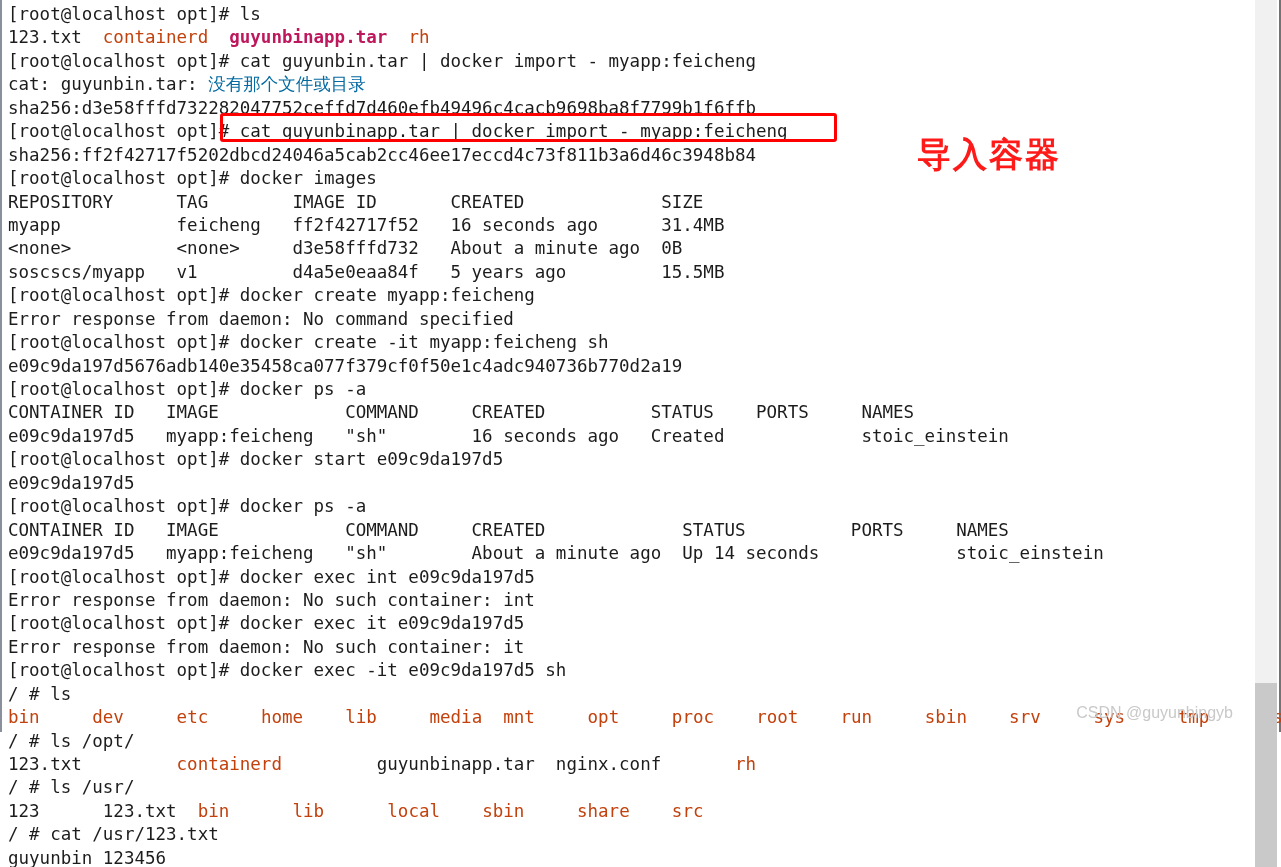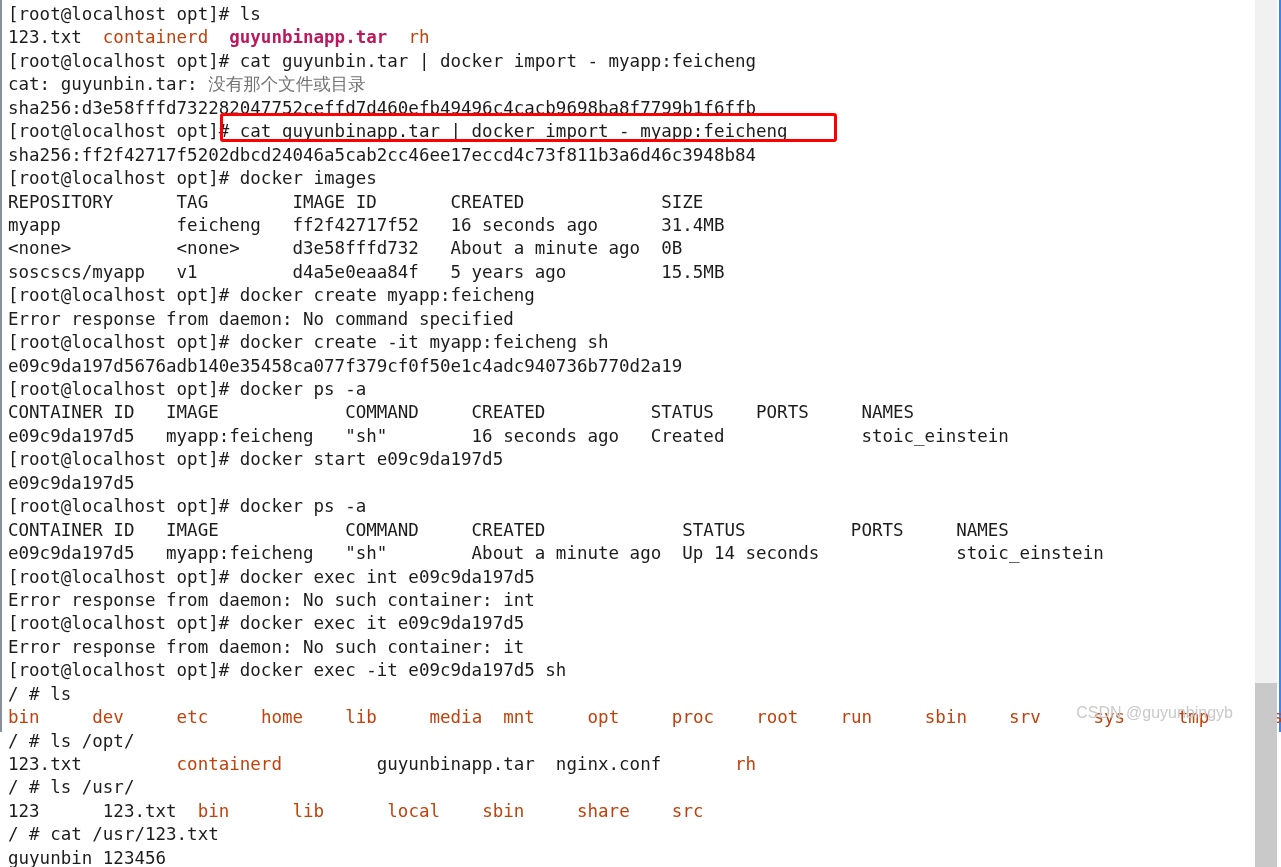--- a/index.html
+++ b/index.html
@@ -14,21 +14,21 @@
     font-family: "DejaVu Sans Mono", "Liberation Mono", monospace;
   }
 
   #terminal {
     position: relative;
     width: 1281px;
     height: 732px;
     background: #ffffff;
     box-sizing: border-box;
     border-left: 2px solid #8a8f9c;
-    border-right: 2px solid #3b82f6;
+    border-right: 2px solid #737373;
   }
 
   
   #scrollbar-track {
     position: absolute;
     top: 0;
     right: 2px;
     width: 22px;
     height: 867px;
     background: #f1f1f1;
@@ -56,21 +56,21 @@
     white-space: pre;
     letter-spacing: 0px;
   }
   .line {
     white-space: pre;
     height: 23.45px;
   }
   .dir   { color: #c2410c; font-weight: normal; }
   .arc   { color: #be185d; font-weight: bold; }
   .plain { color: #1c1c1c; }
-  .cn    { color: #737373; }
+  .cn    { color: #0369a1; }
 
   
   #highlight-box {
     position: absolute;
     left: 218px;
     top: 113px;
     width: 617px;
     height: 29px;
     border: 3px solid #ff0000;
     border-radius: 3px;
@@ -104,19 +104,20 @@
 </style>
 </head>
 <body>
 
 <div id="terminal">
 
   <div id="console"><div class="line"><span class="plain">[root@localhost opt]# ls</span></div><div class="line"><span class="plain">123.txt  </span><span class="dir">containerd</span><span class="plain">  </span><span class="arc">guyunbinapp.tar</span><span class="plain">  </span><span class="dir">rh</span></div><div class="line"><span class="plain">[root@localhost opt]# cat guyunbin.tar | docker import - myapp:feicheng</span></div><div class="line"><span class="plain">cat: guyunbin.tar: </span><span class="cn">没有那个文件或目录</span></div><div class="line"><span class="plain">sha256:d3e58fffd732282047752ceffd7d460efb49496c4cacb9698ba8f7799b1f6ffb</span></div><div class="line"><span class="plain">[root@localhost opt]# cat guyunbinapp.tar | docker import - myapp:feicheng</span></div><div class="line"><span class="plain">sha256:ff2f42717f5202dbcd24046a5cab2cc46ee17eccd4c73f811b3a6d46c3948b84</span></div><div class="line"><span class="plain">[root@localhost opt]# docker images</span></div><div class="line"><span class="plain">REPOSITORY      TAG        IMAGE ID       CREATED             SIZE</span></div><div class="line"><span class="plain">myapp           feicheng   ff2f42717f52   16 seconds ago      31.4MB</span></div><div class="line"><span class="plain">&lt;none&gt;          &lt;none&gt;     d3e58fffd732   About a minute ago  0B</span></div><div class="line"><span class="plain">soscscs/myapp   v1         d4a5e0eaa84f   5 years ago         15.5MB</span></div><div class="line"><span class="plain">[root@localhost opt]# docker create myapp:feicheng</span></div><div class="line"><span class="plain">Error response from daemon: No command specified</span></div><div class="line"><span class="plain">[root@localhost opt]# docker create -it myapp:feicheng sh</span></div><div class="line"><span class="plain">e09c9da197d5676adb140e35458ca077f379cf0f50e1c4adc940736b770d2a19</span></div><div class="line"><span class="plain">[root@localhost opt]# docker ps -a</span></div><div class="line"><span class="plain">CONTAINER ID   IMAGE            COMMAND     CREATED          STATUS    PORTS     NAMES</span></div><div class="line"><span class="plain">e09c9da197d5   myapp:feicheng   "sh"        16 seconds ago   Created             stoic_einstein</span></div><div class="line"><span class="plain">[root@localhost opt]# docker start e09c9da197d5</span></div><div class="line"><span class="plain">e09c9da197d5</span></div><div class="line"><span class="plain">[root@localhost opt]# docker ps -a</span></div><div class="line"><span class="plain">CONTAINER ID   IMAGE            COMMAND     CREATED             STATUS          PORTS     NAMES</span></div><div class="line"><span class="plain">e09c9da197d5   myapp:feicheng   "sh"        About a minute ago  Up 14 seconds             stoic_einstein</span></div><div class="line"><span class="plain">[root@localhost opt]# docker exec int e09c9da197d5</span></div><div class="line"><span class="plain">Error response from daemon: No such container: int</span></div><div class="line"><span class="plain">[root@localhost opt]# docker exec it e09c9da197d5</span></div><div class="line"><span class="plain">Error response from daemon: No such container: it</span></div><div class="line"><span class="plain">[root@localhost opt]# docker exec -it e09c9da197d5 sh</span></div><div class="line"><span class="plain">/ # ls</span></div><div class="line"><span class="dir">bin</span><span class="plain">     </span><span class="dir">dev</span><span class="plain">     </span><span class="dir">etc</span><span class="plain">     </span><span class="dir">home</span><span class="plain">    </span><span class="dir">lib</span><span class="plain">     </span><span class="dir">media</span><span class="plain">  </span><span class="dir">mnt</span><span class="plain">     </span><span class="dir">opt</span><span class="plain">     </span><span class="dir">proc</span><span class="plain">    </span><span class="dir">root</span><span class="plain">    </span><span class="dir">run</span><span class="plain">     </span><span class="dir">sbin</span><span class="plain">    </span><span class="dir">srv</span><span class="plain">     </span><span class="dir">sys</span><span class="plain">     </span><span class="dir">tmp</span><span class="plain">     </span><span class="dir">usr</span></div><div class="line"><span class="plain">/ # ls /opt/</span></div><div class="line"><span class="plain">123.txt         </span><span class="dir">containerd</span><span class="plain">         guyunbinapp.tar  nginx.conf       </span><span class="dir">rh</span></div><div class="line"><span class="plain">/ # ls /usr/</span></div><div class="line"><span class="plain">123      123.txt  </span><span class="dir">bin</span><span class="plain">      </span><span class="dir">lib</span><span class="plain">      </span><span class="dir">local</span><span class="plain">    </span><span class="dir">sbin</span><span class="plain">     </span><span class="dir">share</span><span class="plain">    </span><span class="dir">src</span></div><div class="line"><span class="plain">/ # cat /usr/123.txt</span></div><div class="line"><span class="plain">guyunbin 123456</span></div></div>
 
   <div id="highlight-box"></div>
 
+  <div id="annotation">导入容器</div>
 
   <div id="scrollbar-track"></div>
   <div id="scrollbar-thumb"></div>
 
   <div id="watermark">CSDN @guyunbingyb</div>
 
 </div>
 
 </body></html>

